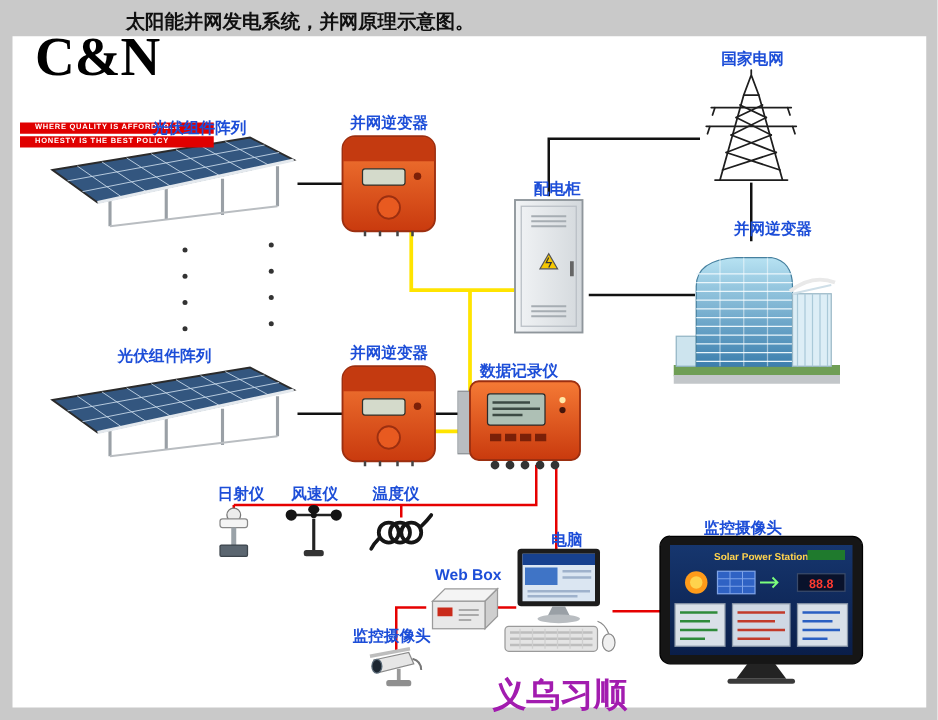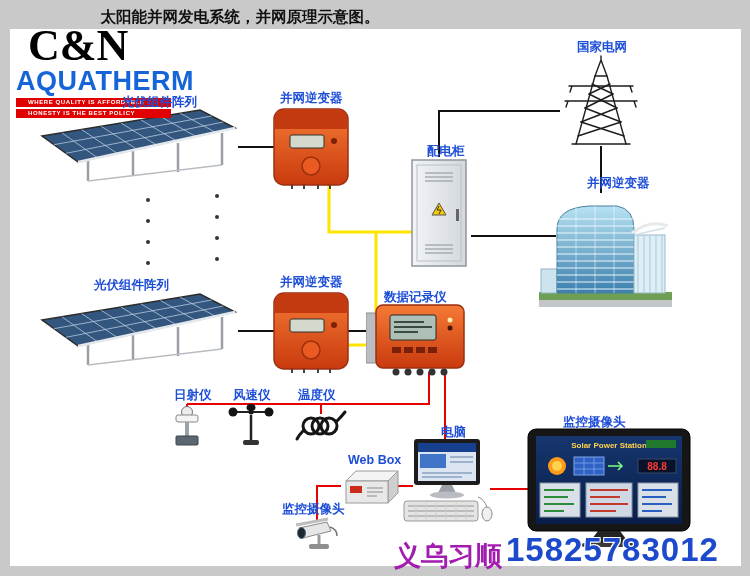--- a/index.html
+++ b/index.html
@@ -76,21 +76,20 @@
           <stop offset="1" stop-color="#0a1e4a"></stop>
       </linearGradient>
     </defs>
   </svg>
 
   <div class="white-area"></div>
 
   <div class="page-title">太阳能并网发电系统，并网原理示意图。</div>
 
   <div class="logo-cn">C&amp;N</div>
-  <div class="logo-brand">AQUATHERM</div>
   <div class="logo-stripe stripe-1">WHERE QUALITY IS AFFORDABLE</div>
   <div class="logo-stripe stripe-2">HONESTY IS THE BEST POLICY</div>
 
   <svg id="connectors" width="750" height="576">
     <g fill="none" stroke="#111111" stroke-width="2">
       <path d="M238,147 H276"></path>
       <path d="M238,331 H276"></path>
       <path d="M439,157 V111 H560"></path>
       <path d="M471,236 H556"></path>
       <path d="M601,146 V193"></path>
@@ -363,15 +362,14 @@
       <path d="M4,9 L36,3" stroke="#bdbdbd" stroke-width="3" fill="none"></path>
       <polygon points="7,12 35,6 39,15 11,22" fill="#e6e6e6" stroke="#8a8a8a"></polygon>
       <ellipse cx="9.5" cy="17" rx="4" ry="5.5" fill="#1d2732" stroke="#5a6a78"></ellipse>
       <path d="M27,19 v9" stroke="#9a9a9a" stroke-width="3"></path>
       <rect x="17" y="28" width="20" height="5" rx="2" fill="#8f8f8f"></rect>
       <path d="M38,11 q7,2 7,9" stroke="#777" stroke-width="1.5" fill="none"></path>
     </svg>
   </div>
 
   <div class="vendor">义乌习顺</div>
-  <div class="phone">15825783012</div>
 
 </div>
 
 </body></html>

